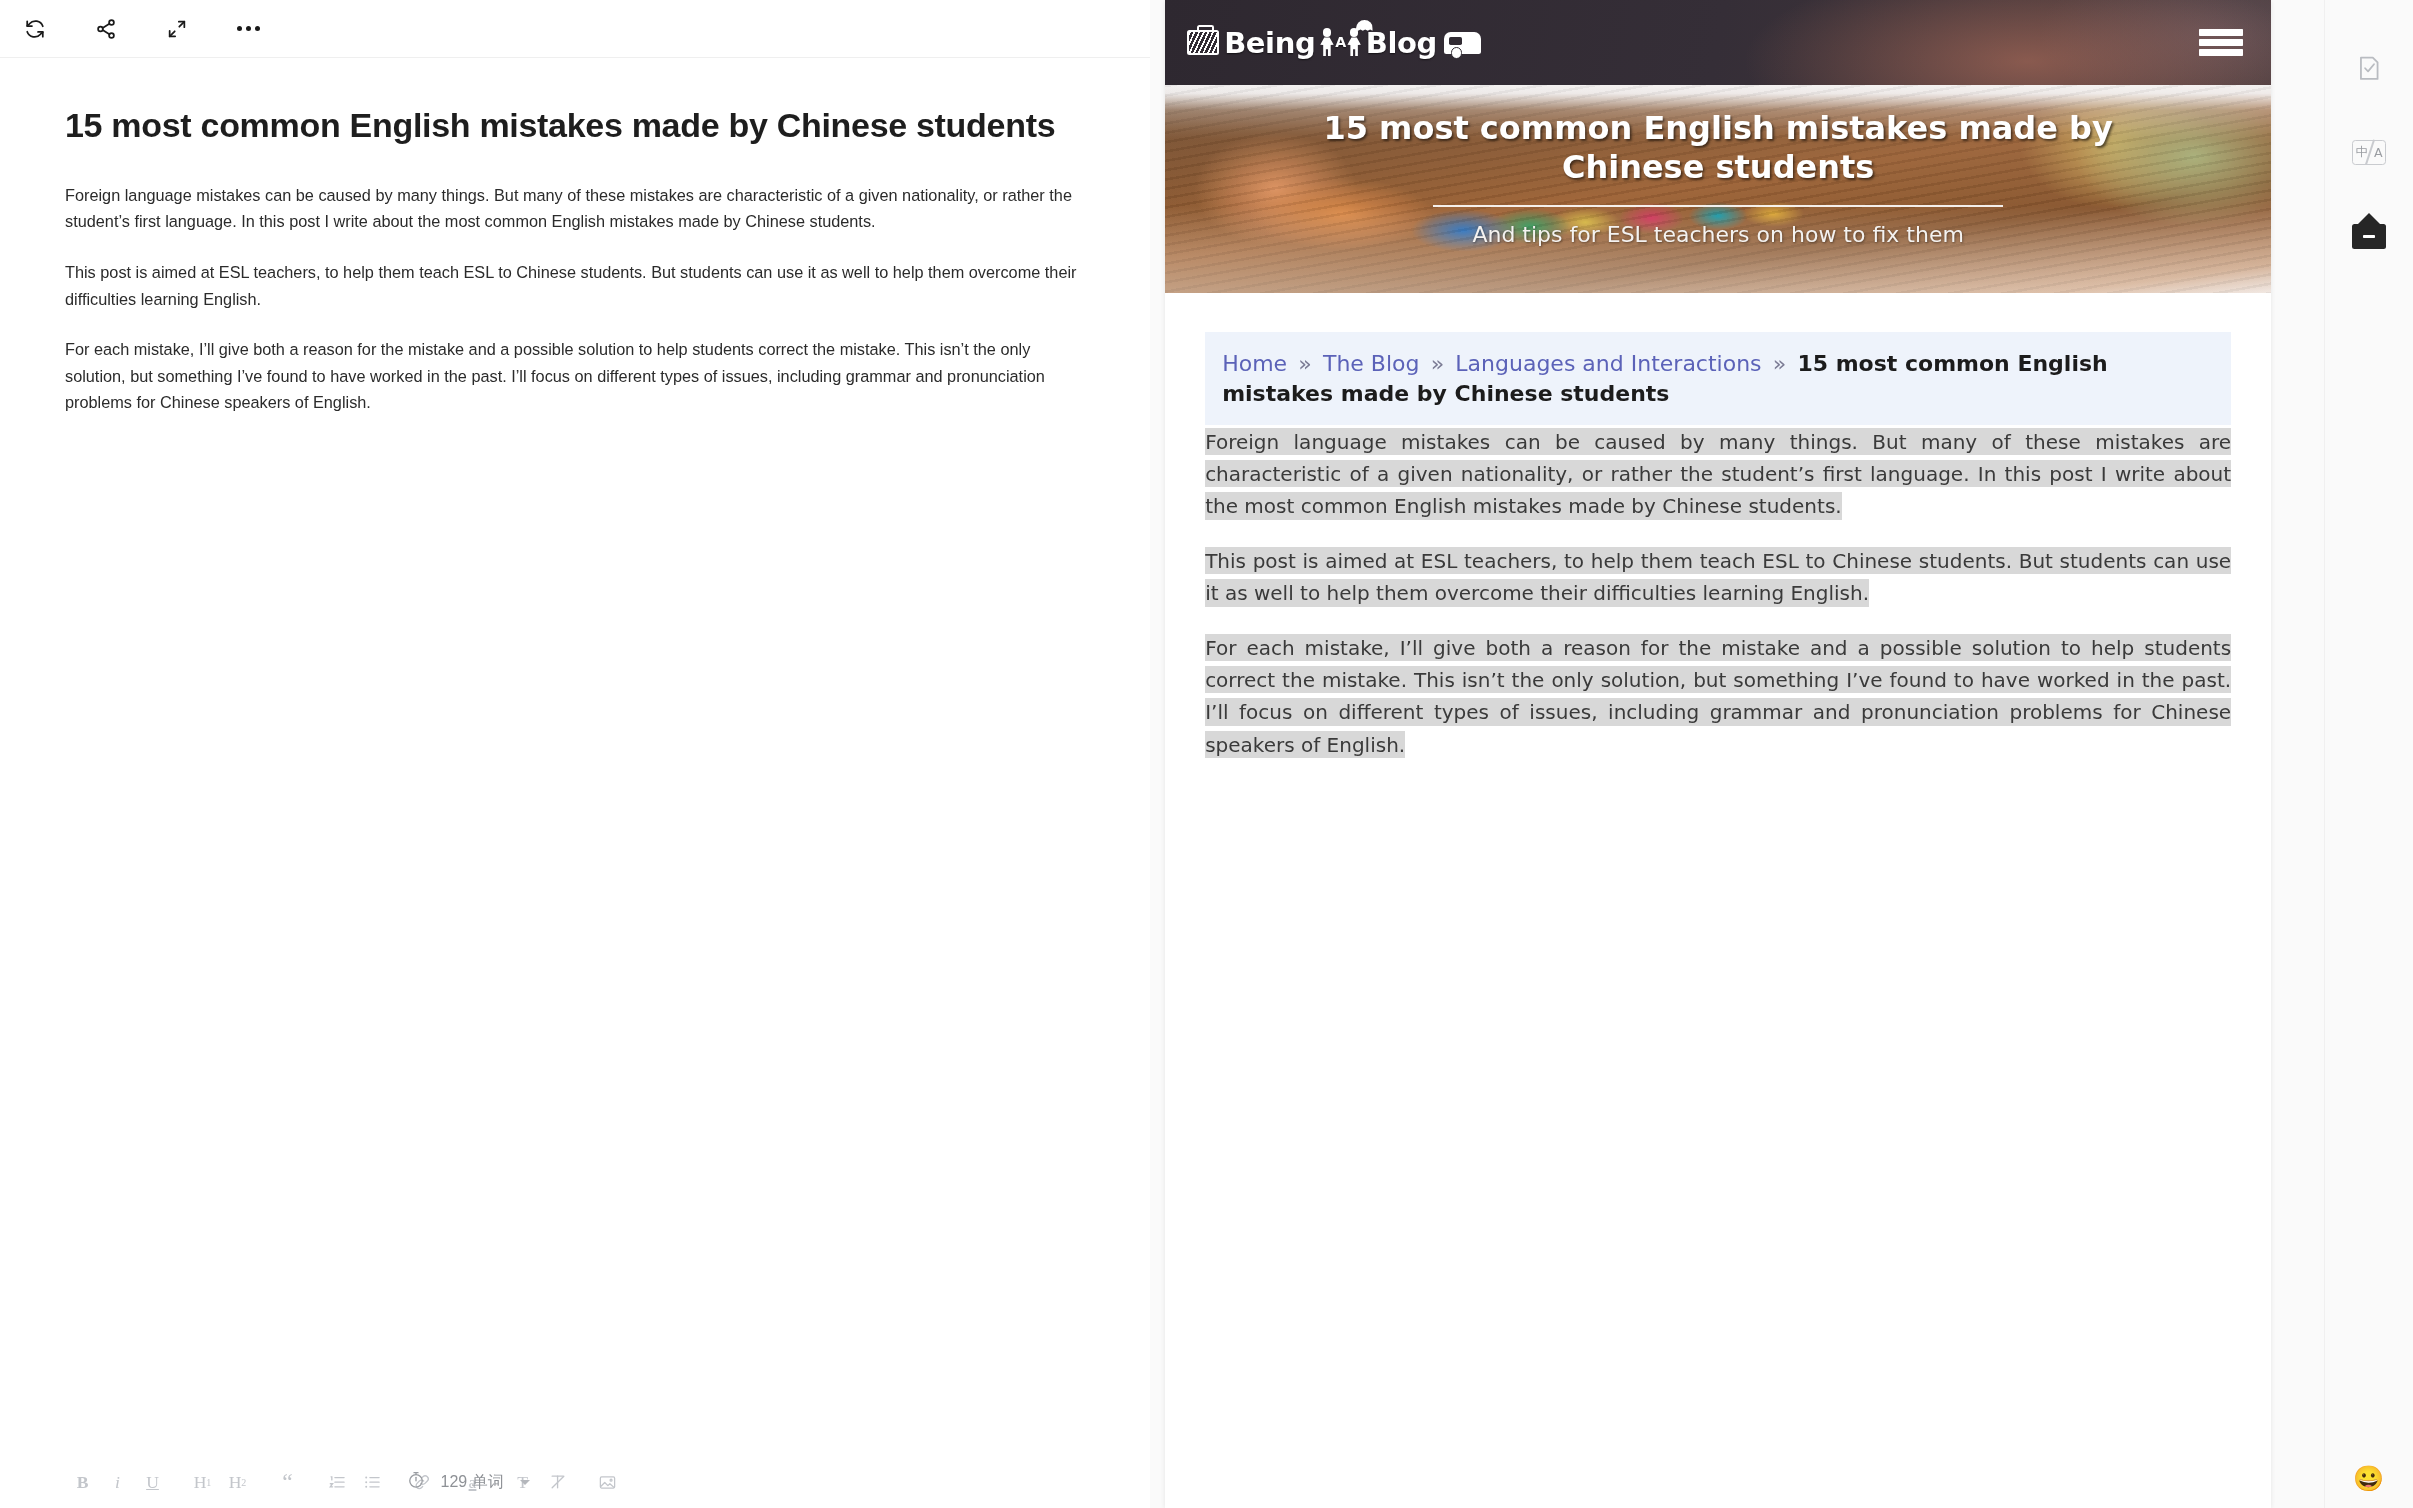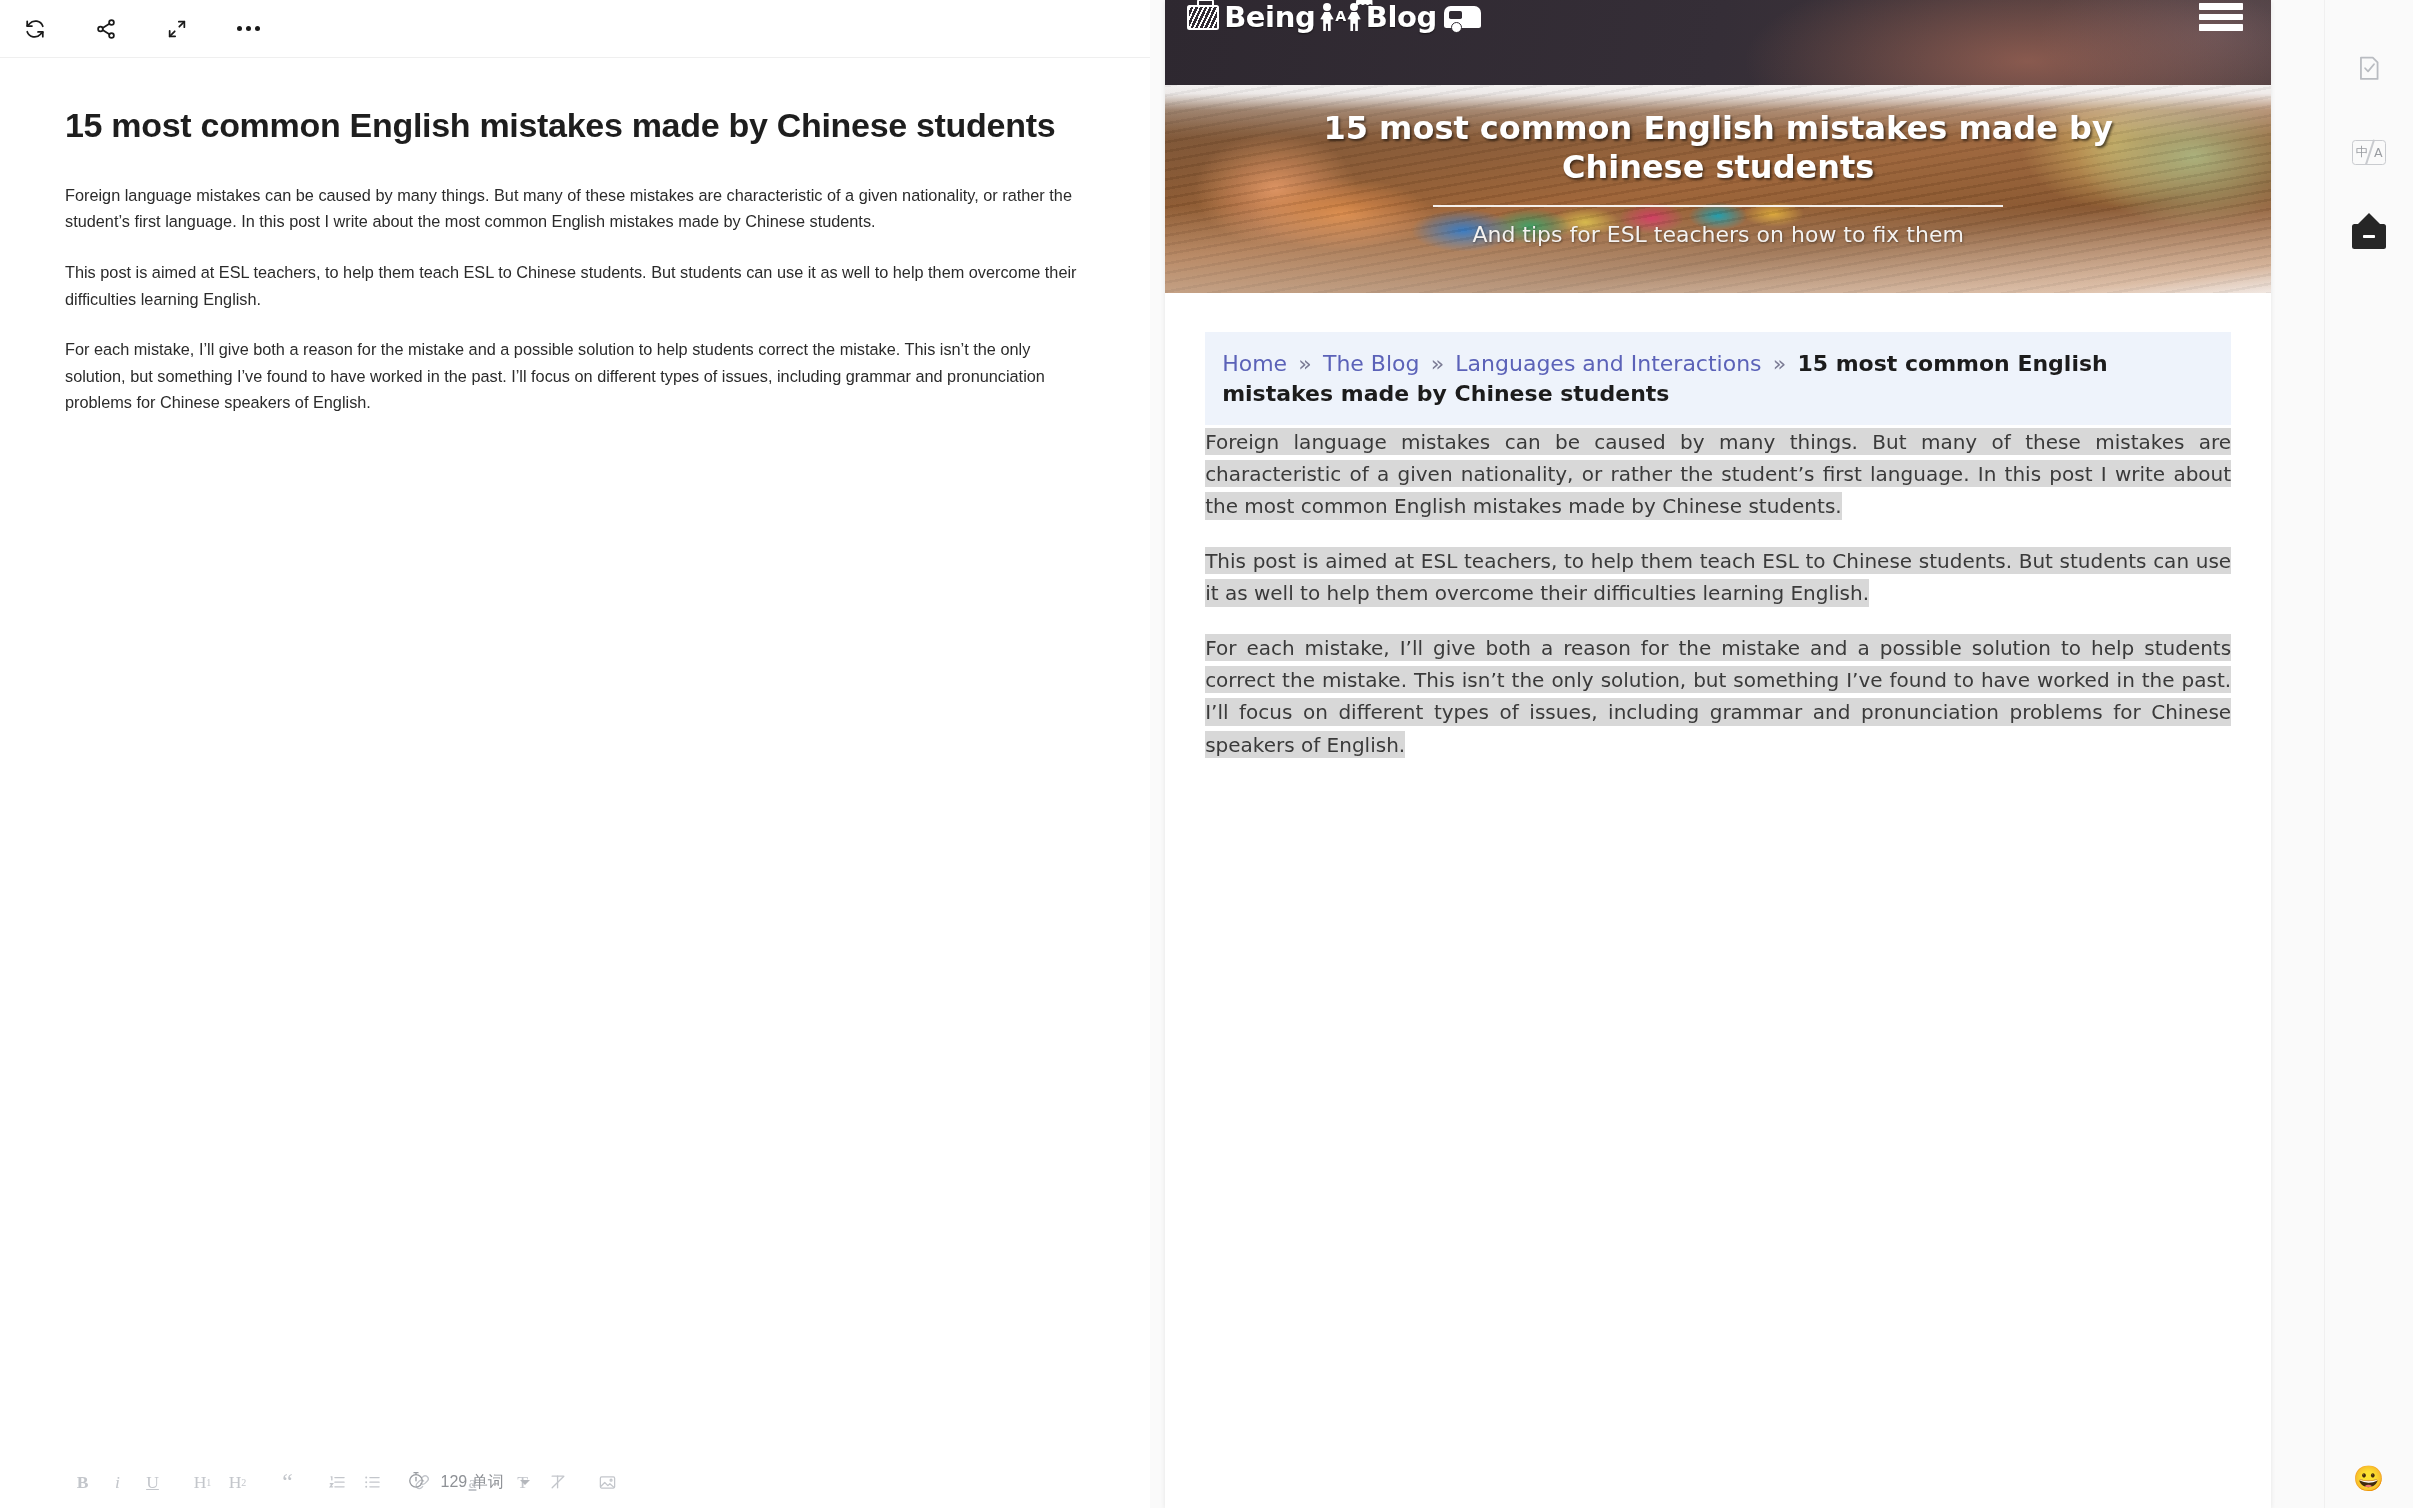--- a/index.html
+++ b/index.html
@@ -124,21 +124,21 @@
     flex: 1;
     overflow: hidden;
   }
 
   
   .site-header {
     position: relative;
     height: 85px;
     background: #312b33;
     display: flex;
-    align-items: flex-start;
+    align-items: center;
     justify-content: space-between;
     padding: 0 28.5px 0 22px;
     overflow: hidden;
   }
   .site-header::after {
     content:"";
     position:absolute; inset:0;
     background:
       radial-gradient(ellipse 436px 151px at 78% 72%, rgba(197,120,96,0.55), transparent 65%),
       radial-gradient(ellipse 251px 117px at 95% 40%, rgba(120,100,110,0.5), transparent 70%),

